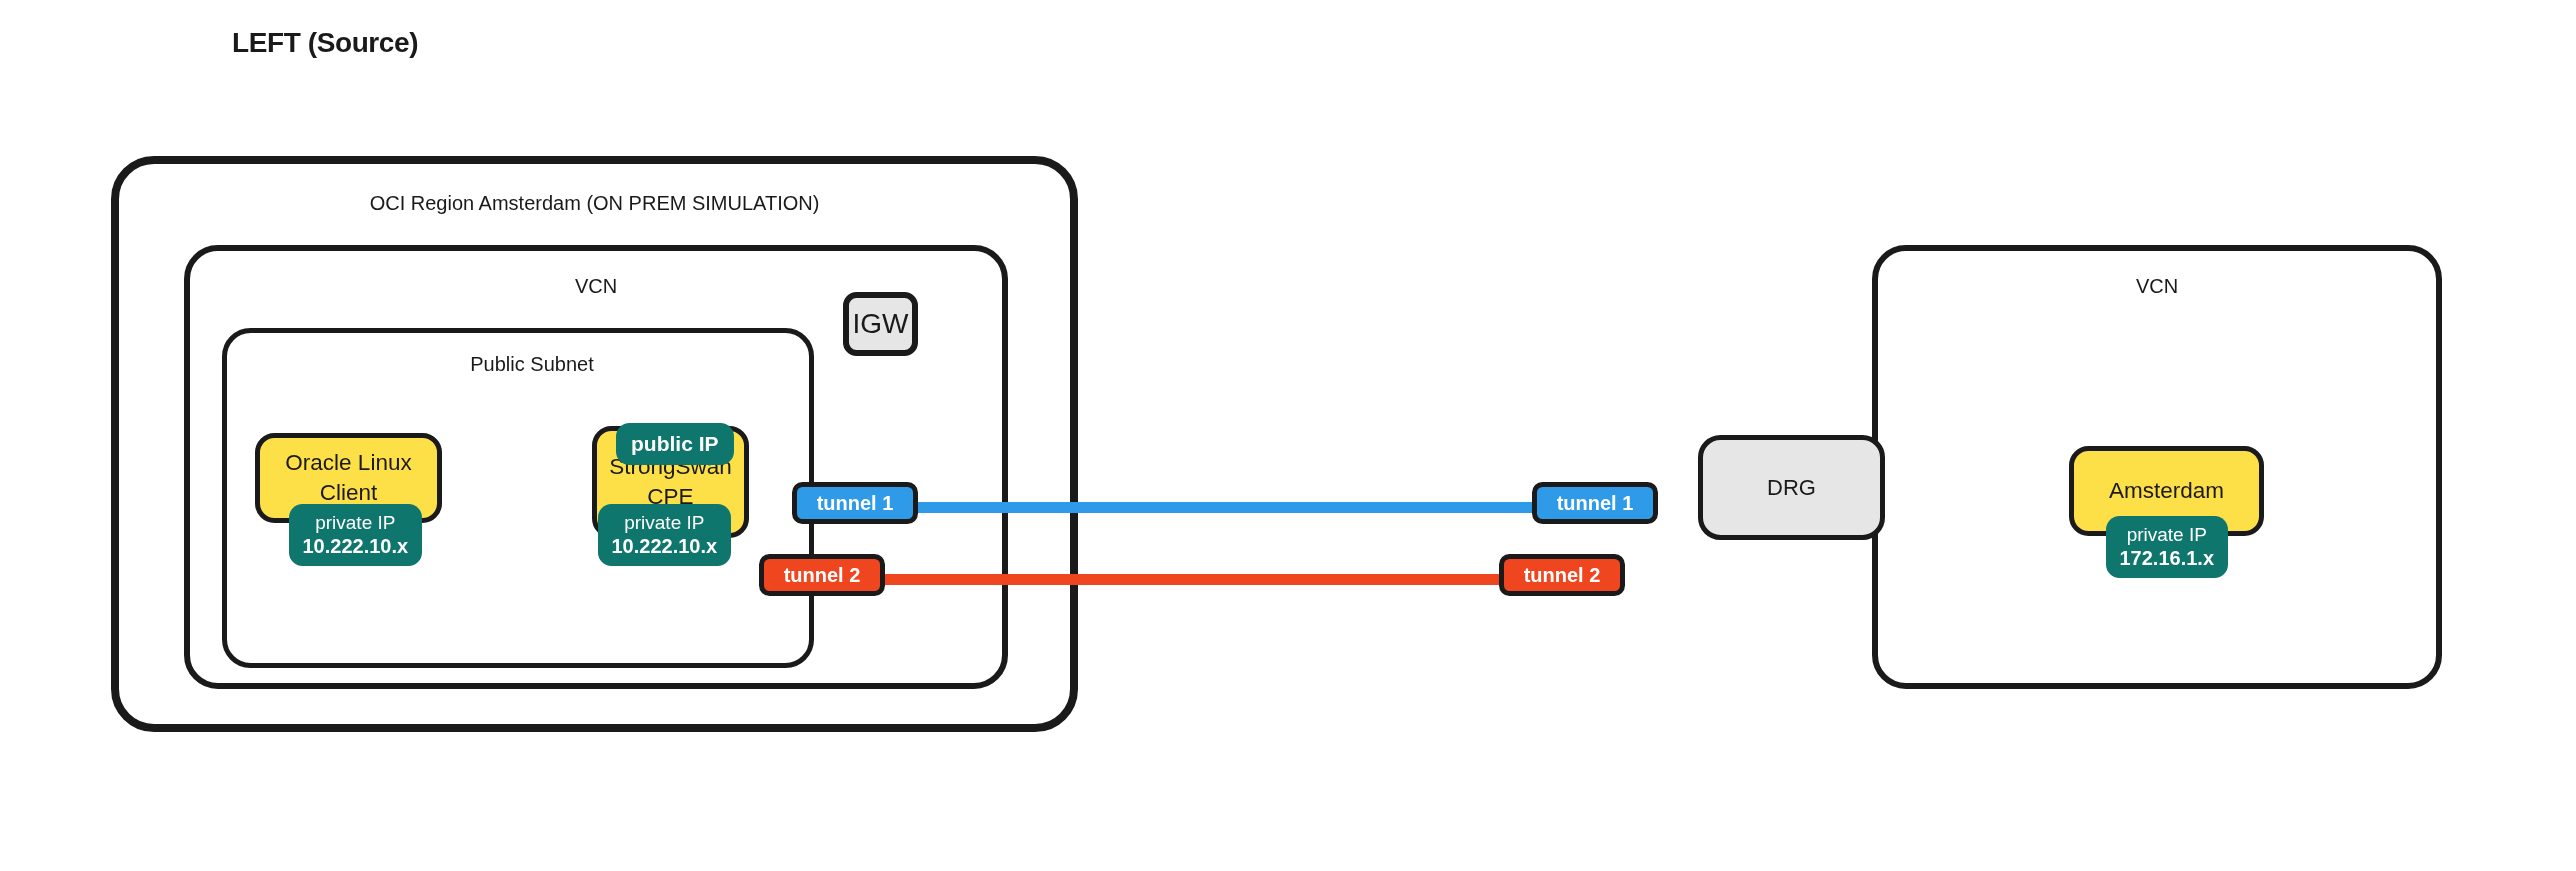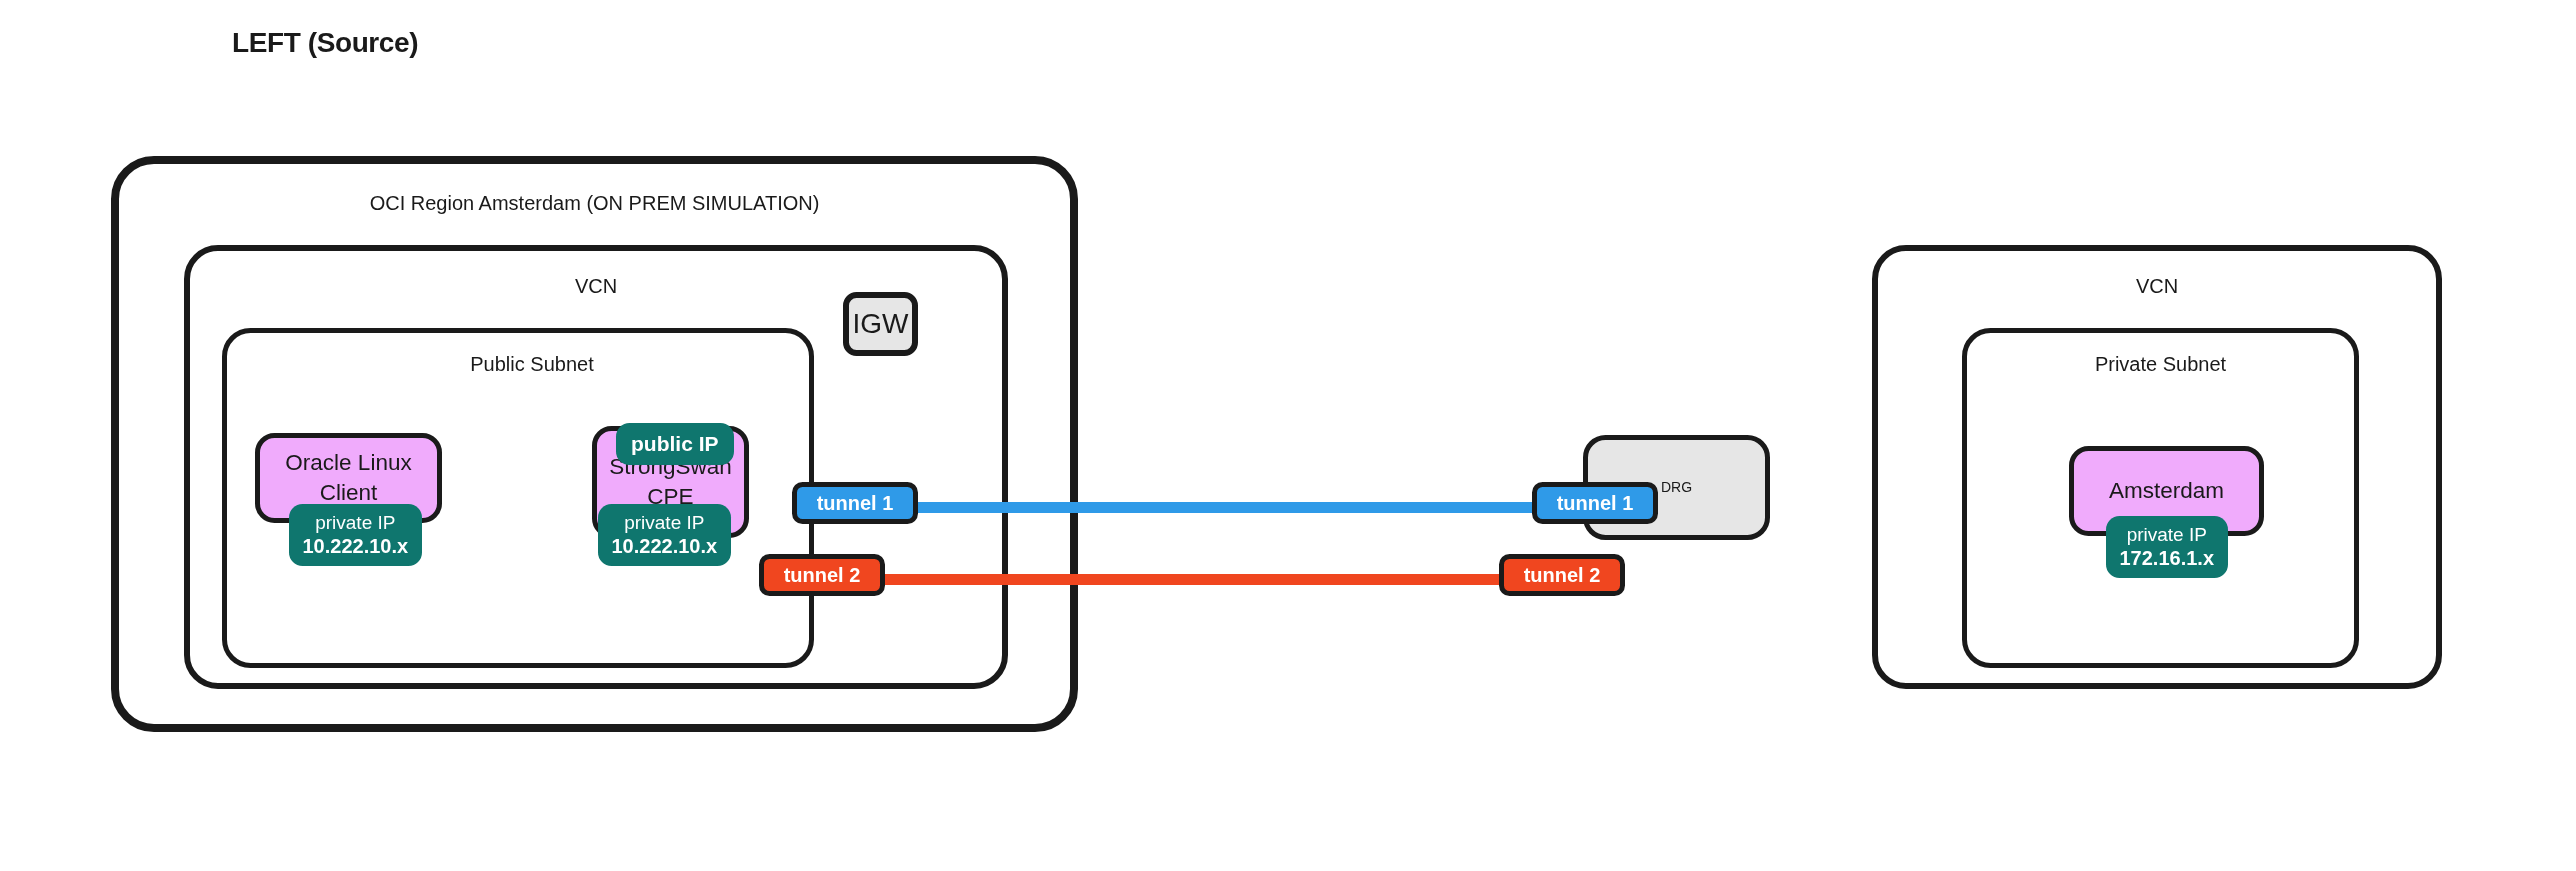--- a/index.html
+++ b/index.html
@@ -91,38 +91,38 @@
     border-width: 5.2px; border-radius: 28.5px;
   }
   #subnet-right > .frame-label { top: 19.5px; }
 
   
   .node {
     position: absolute;
     box-sizing: border-box;
     border: 5.2px solid #1a1a1a;
     border-radius: 19.5px;
-    background: #f0abfc;
+    background: #fde047;
     display: flex;
     align-items: center;
     justify-content: center;
     text-align: center;
     font-size: 22.5px;
     line-height: 1.32;
     color: #1a1a1a;
     z-index: 6;
   }
   .node.grey { background: #e6e6e6; }
 
   #node-client    { left: 255px;  top: 433px; width: 187px; height: 90px; }
   #node-cpe       { left: 592px;  top: 426px; width: 157px; height: 112px; }
   #node-igw       { left: 843px; top: 292px; width: 75px;  height: 64px;
                     border-width: 6px; border-radius: 13.5px; font-size: 28px; }
-  #node-drg       { left: 1583px; top: 435px; width: 187px; height: 105px;
-                    border-radius: 22.5px; font-size: 14px; z-index: 4; }
+  #node-drg       { left: 1698px; top: 435px; width: 187px; height: 105px;
+                    border-radius: 22.5px; font-size: 22px; z-index: 4; }
   #node-instance  { left: 2069px; top: 446px; width: 195px; height: 90px; }
 
   
   .ip-badge {
     position: absolute;
     box-sizing: border-box;
     background: #0f766e;
     color: #ffffff;
     border-radius: 13.5px;
     padding: 6.7px 13.5px 8.2px 13.5px;
@@ -232,23 +232,20 @@
   </div>
   <div class="tunnel-badge red" id="tb-right-2">
     <span>tunnel 2</span>
   </div>
 
 
   <div class="frame" id="vcn-right">
     <div class="frame-label">VCN</div>
   </div>
 
-  <div class="frame" id="subnet-right">
-    <div class="frame-label">Private Subnet</div>
-  </div>
 
   <div class="node grey" id="node-drg">
     <span>DRG</span>
   </div>
 
   <div class="node" id="node-instance">
     <span>Amsterdam</span>
   </div>
   <div class="ip-badge" id="ip-instance">
     <span class="lbl">private IP</span>

